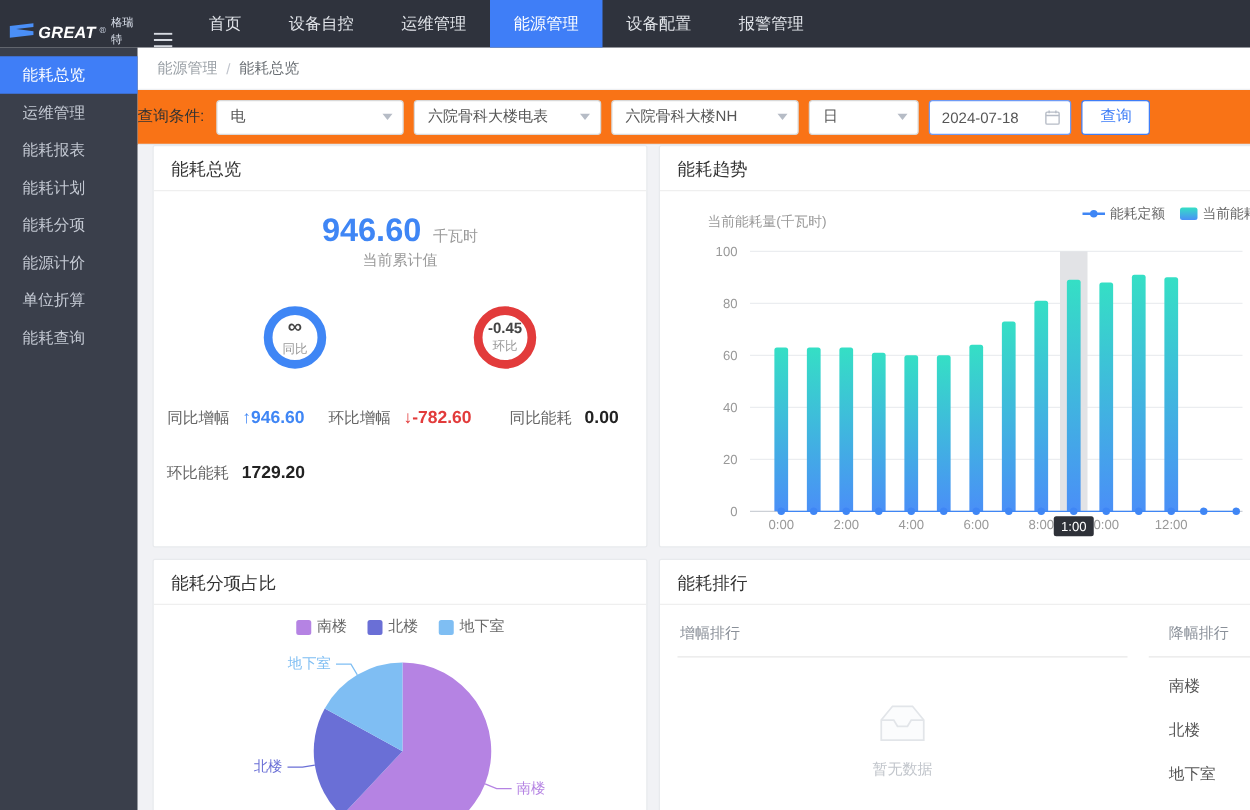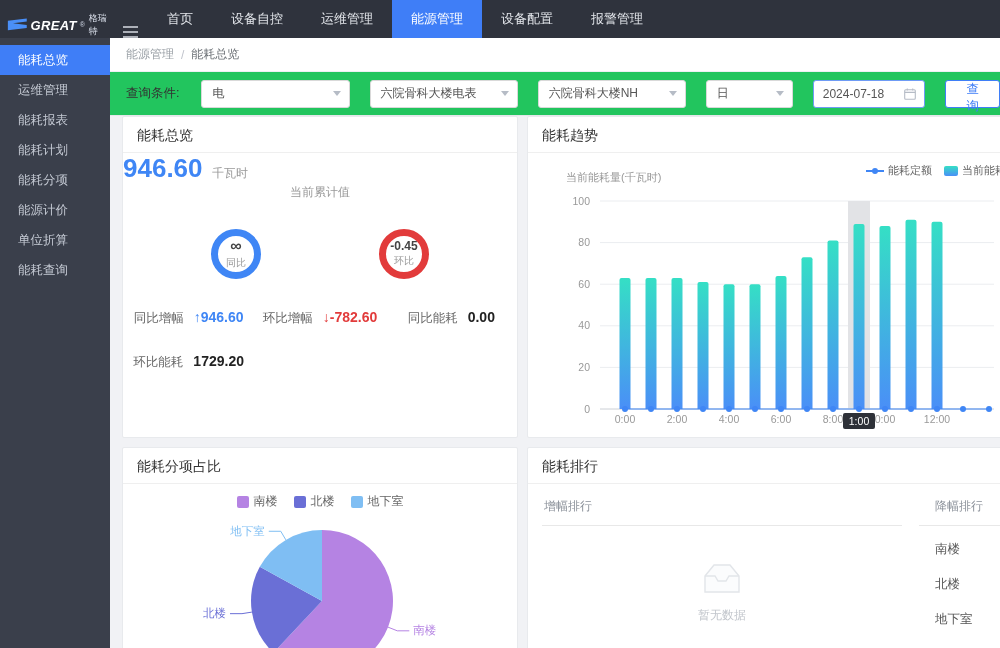--- a/index.html
+++ b/index.html
@@ -18,33 +18,33 @@
   .nav-item.active{background:#3f7ef7;color:#fff}
   
   .sidebar{position:absolute;top:38px;left:0;width:110px;bottom:0;background:#3a3f4b;padding-top:7px;z-index:4}
   .side-item{height:30px;line-height:30px;padding-left:18px;font-size:12.5px;color:#c5cad4;cursor:pointer;white-space:nowrap}
   .side-item.active{background:#3f7ef7;color:#fff}
   
   .main{position:absolute;left:110px;top:38px;right:0;bottom:0}
   .breadcrumb{height:34px;background:#fff;display:flex;align-items:center;padding-left:16px;font-size:12px;color:#9aa0a6;border-bottom:1px solid #eef0f3}
   .crumb-sep{margin:0 7px;color:#c0c4cc}
   .crumb-cur{color:#6b7075}
-  .querybar{height:44px;background:#22c55e;display:flex;align-items:center;padding-left:16px;gap:20px;border-bottom:1px solid #e4e7ea}
+  .querybar{height:44px;background:#f97316;display:flex;align-items:center;gap:8px;border-bottom:1px solid #e4e7ea}
   .q-label{font-size:12.5px;color:#333;margin-right:2px;white-space:nowrap}
   .selectbox{height:28px;border:1px solid #d9d9d9;border-radius:3px;background:#fff;display:flex;align-items:center;justify-content:space-between;padding:0 8px 0 10px;font-size:12px;color:#555;cursor:pointer;white-space:nowrap}
   .w1{width:150px}.w2{width:150px}.w3{width:150px}.w4{width:88px}
   .caret{width:0;height:0;border-left:4px solid transparent;border-right:4px solid transparent;border-top:5px solid #b6bcc6;margin-left:6px}
   .datebox{height:28px;width:114px;border:1px solid #6f9bf5;border-radius:3px;background:#fff;display:flex;align-items:center;justify-content:space-between;padding:0 8px 0 9px;font-size:12px;color:#555;cursor:pointer}
   .search-btn{height:28px;padding:0 14px;border:1px solid #3f7ef7;color:#3f7ef7;background:#fff;border-radius:3px;font-size:12.5px;cursor:pointer}
   
   .panels{position:absolute;top:78px;left:12px;width:961px;display:grid;grid-template-columns:396px 556px;grid-template-rows:322px 322px;gap:9px}
   .panel{background:#fff;border:1px solid #e8eaed;border-radius:2px;position:relative;overflow:hidden}
   .panel-h{height:36px;line-height:36px;padding:0 14px;font-size:14px;color:#333;border-bottom:1px solid #efefef;font-weight:500}
   
-  .ov-value{text-align:left}
+  .ov-value{margin-top:16px;text-align:center}
   .ov-num{font-size:26px;color:#3f86f5;font-weight:600}
   .ov-unit{font-size:12px;color:#999;margin-left:5px}
   .ov-cap{text-align:center;color:#999;font-size:12px;margin-top:0}
   .gauges{display:flex;justify-content:center;gap:118px;margin-top:28px}
   .gauge{width:50px;height:50px;border-radius:50%;border:7px solid #3f86f5;display:flex;flex-direction:column;align-items:center;justify-content:center}
   .gauge.red{border-color:#e23b3b}
   .gauge-val{font-size:12px;font-weight:700;color:#444;line-height:1}
   .gauge.blue .gauge-val{font-size:16px}
   .gauge-lab{font-size:10px;color:#999;margin-top:2px}
   .stats{display:grid;grid-template-columns:1fr 1fr 1fr;margin-top:30px;row-gap:26px}

